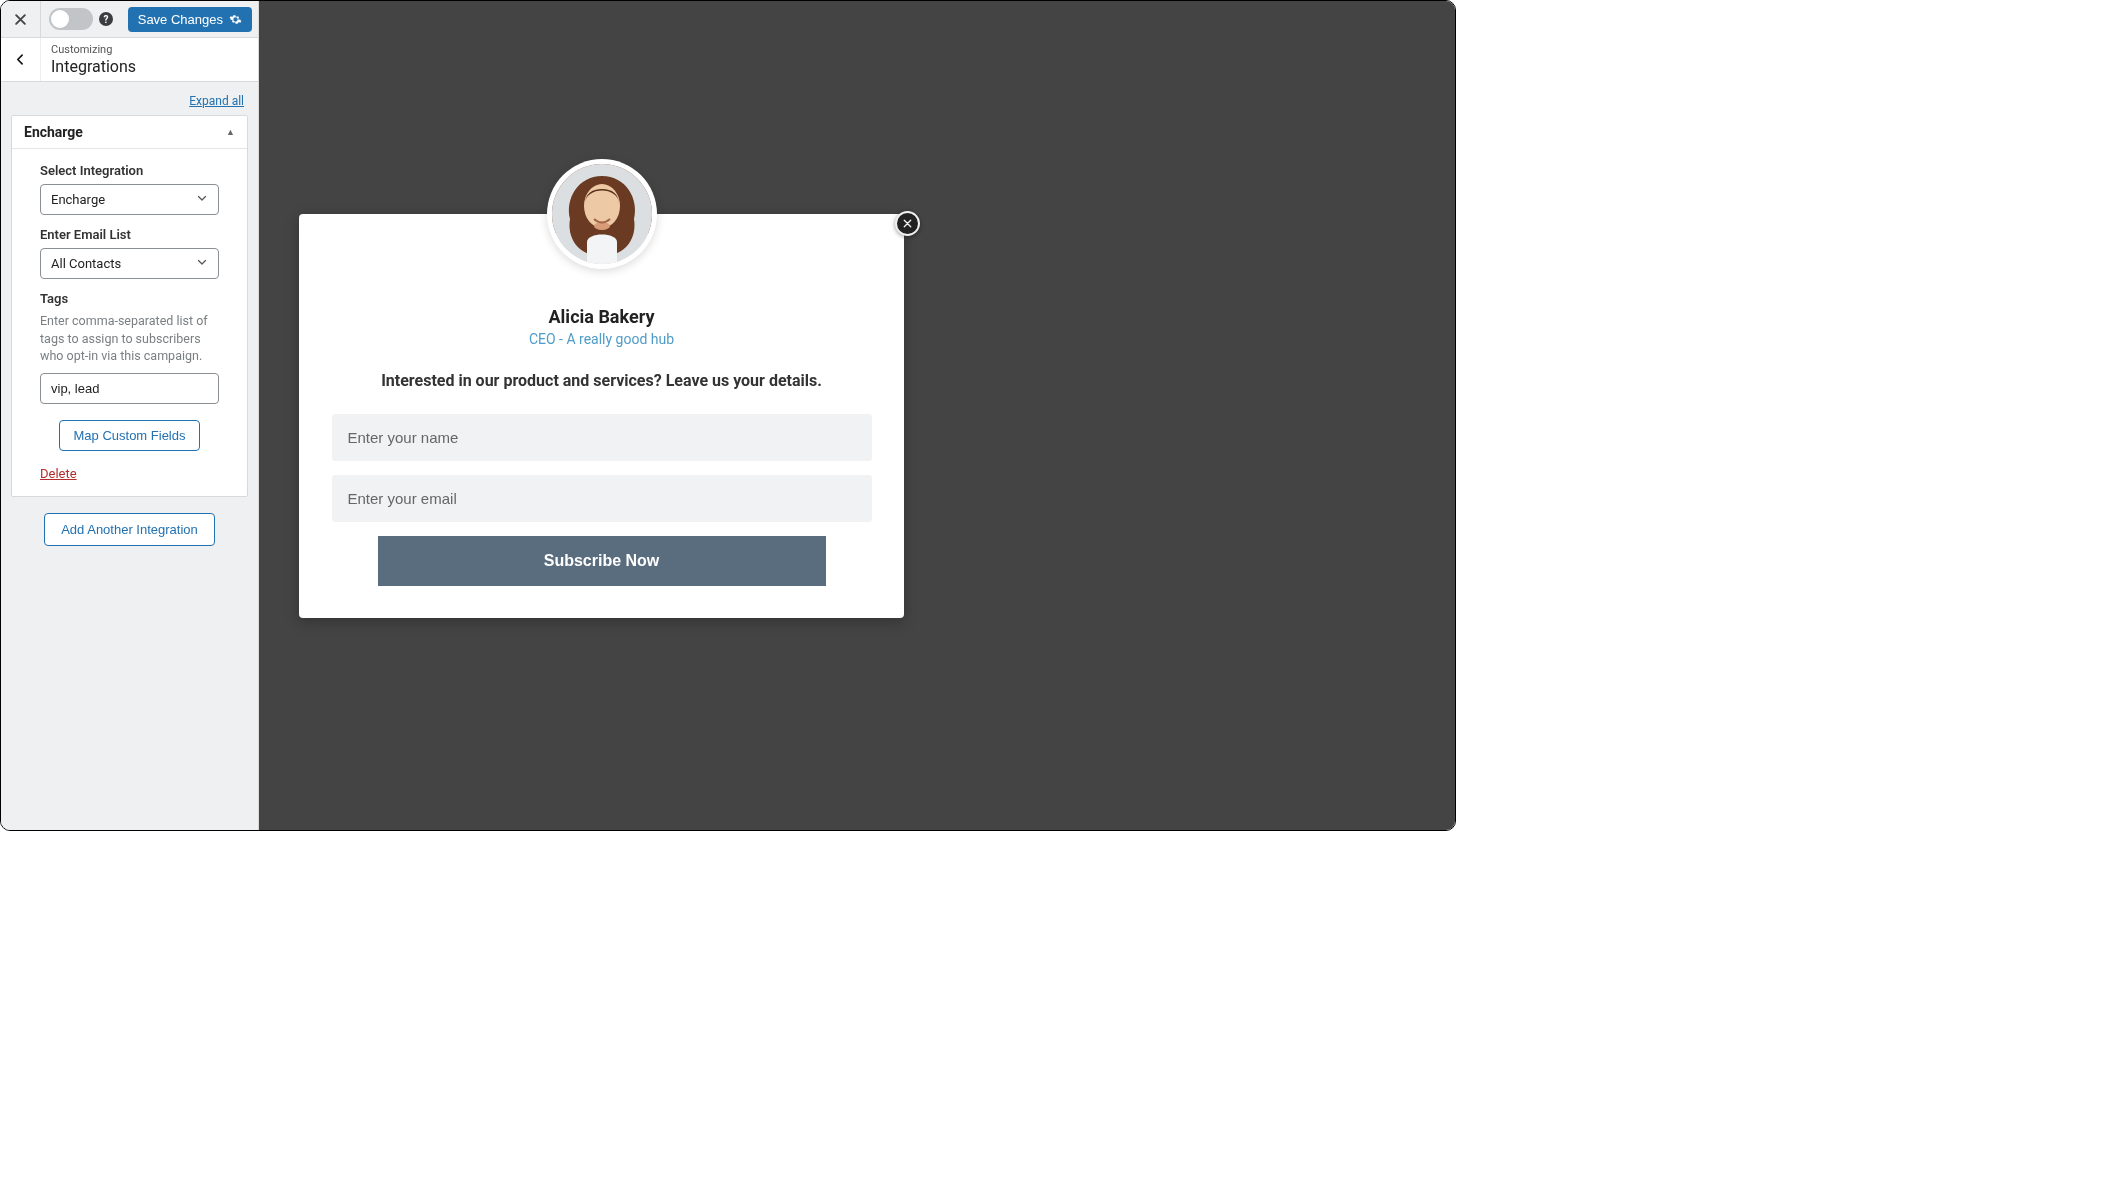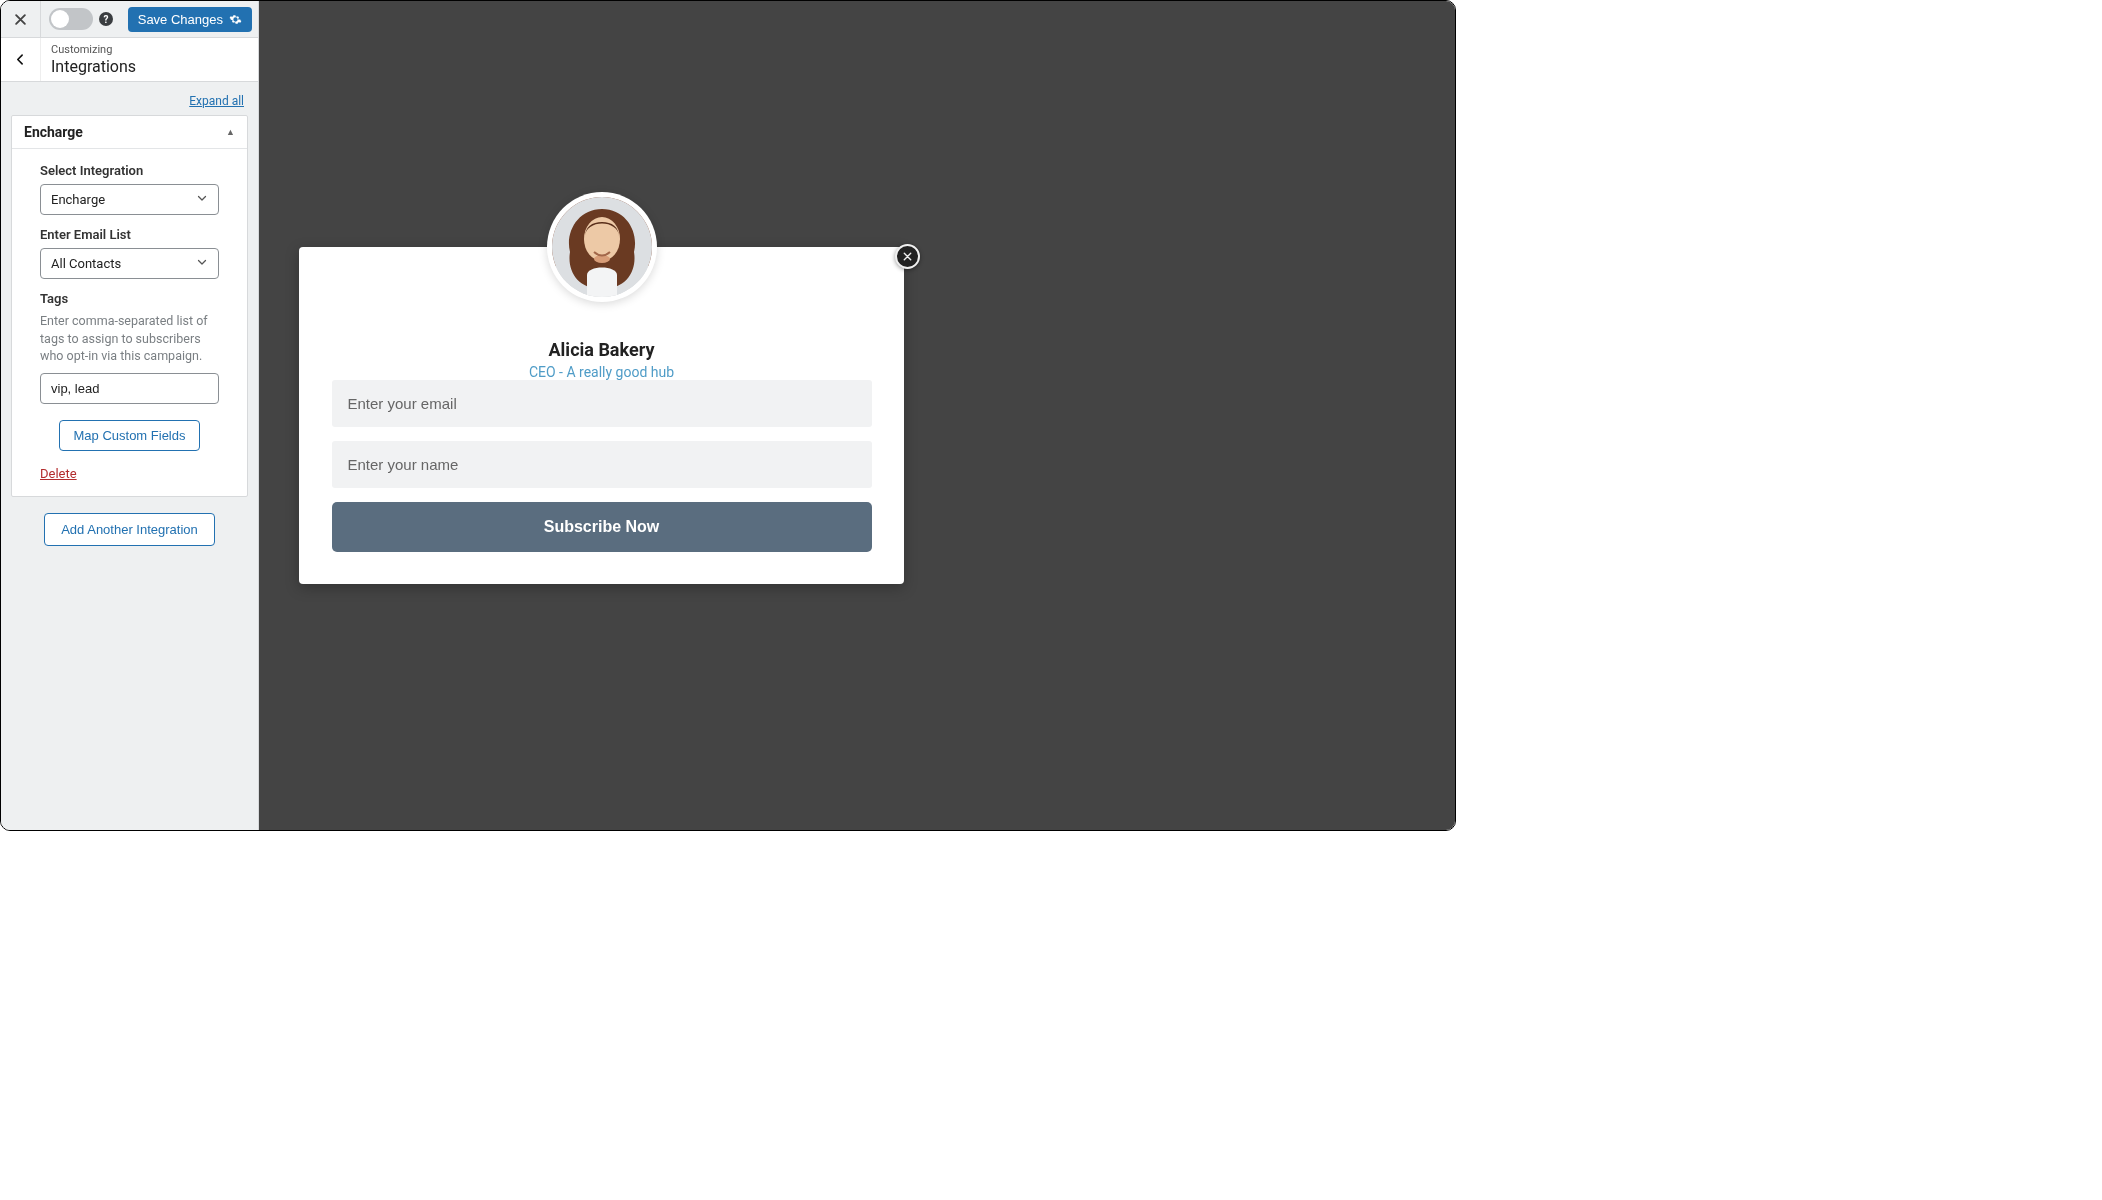--- a/index.html
+++ b/index.html
@@ -249,28 +249,28 @@
     border:none;
     border-radius:3px;
     font-size:15px;
     color:#555;
     padding:15px 16px;
     text-align:left;
     display:block;
   }
   .popup-input::placeholder { color:#666; }
   .popup-submit {
-    width:540px; max-width:100%;
+    width:448px; max-width:100%;
     margin:6px auto 0;
     background:#5a6d7f;
     color:#fff;
     font-size:16px;
     font-weight:700;
     border:none;
-    border-radius:5px;
+    border-radius:0;
     padding:16px;
     cursor:pointer;
     display:block;
   }
   .popup-close {
     position:absolute;
     top:-3px; right:-16px;
     width:25px;height:25px;
     border-radius:50%;
     background:#222;
@@ -375,19 +375,20 @@
             <ellipse cx="50" cy="42" rx="18" ry="22" fill="#edc9a6"></ellipse>
             <path d="M33 40 C33 22 67 22 67 40 C67 30 60 25 50 25 C40 25 33 30 33 40 Z" fill="#5a2f1b"></path>
             <path d="M35 78 C35 68 65 68 65 78 L65 100 L35 100 Z" fill="#f3f4f5"></path>
             <ellipse cx="50" cy="62" rx="8" ry="4" fill="#d89d78"></ellipse>
             <path d="M42 55 Q50 62 58 55" stroke="#a2674a" stroke-width="2" fill="none"></path>
           </svg>
         </div>
       </div>
       <div class="popup-name">Alicia Bakery</div>
       <div class="popup-sub">CEO - A really good hub</div>
+      <div class="popup-head">Interested in our product and services? Leave us your details.</div>
+      <input class="popup-input" type="text" placeholder="Enter your name" style="">
       <input class="popup-input" type="text" placeholder="Enter your email" style="">
-      <input class="popup-input" type="text" placeholder="Enter your name" style="">
       <button class="popup-submit">Subscribe Now</button>
     </div>
   </div>
 
 </div>
 
 </body></html>

